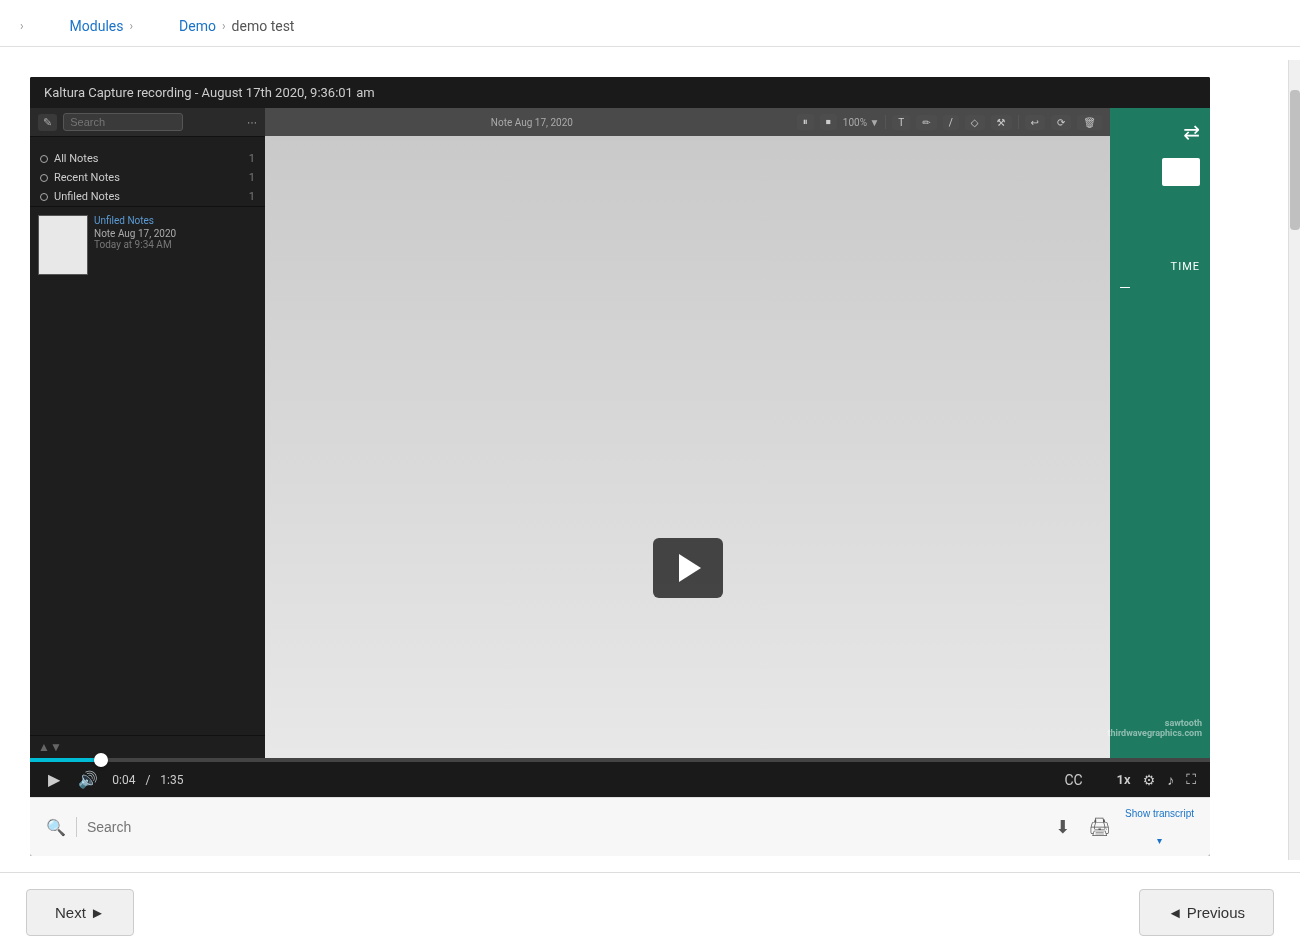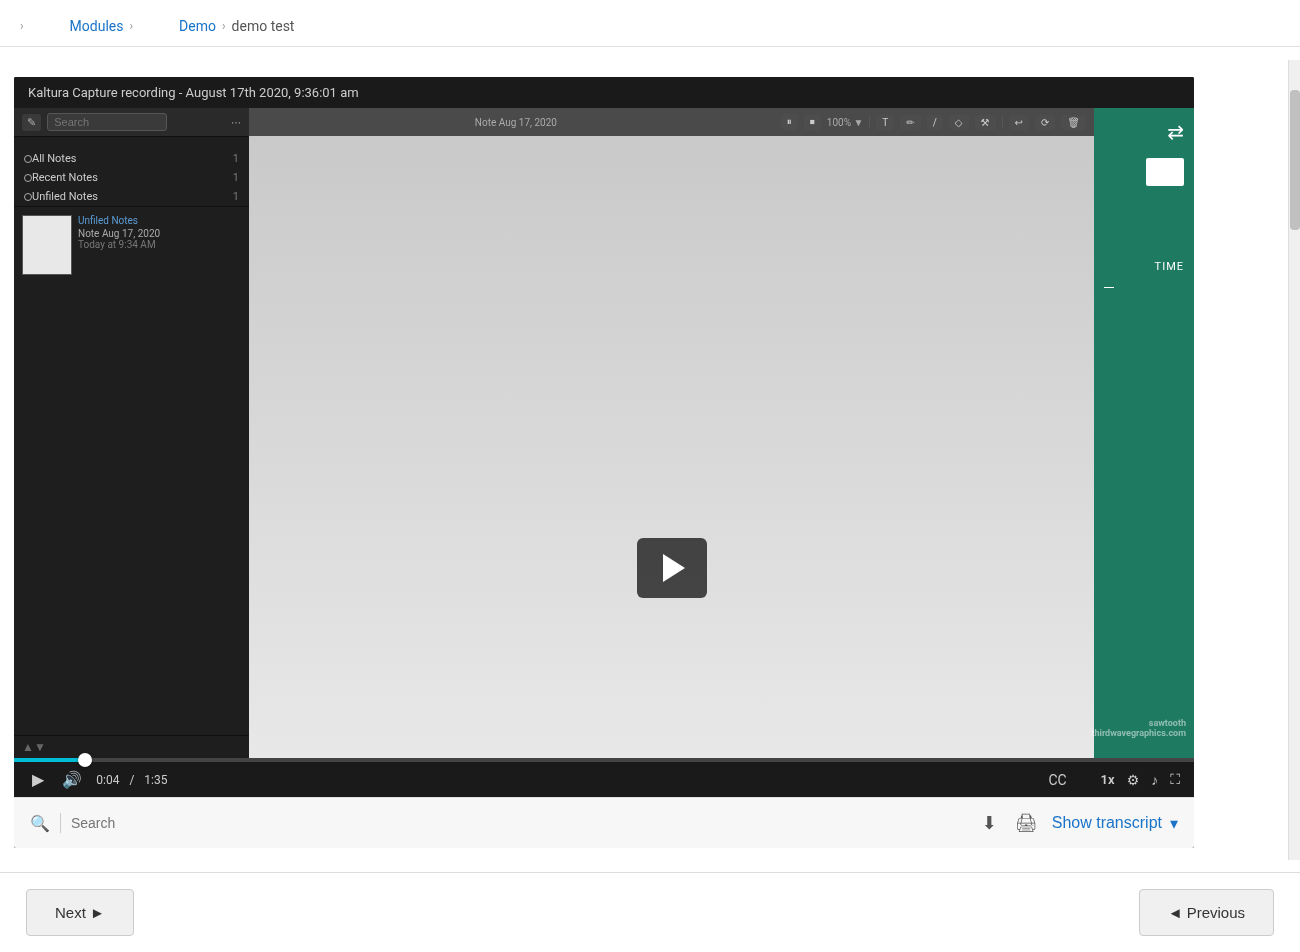--- a/index.html
+++ b/index.html
@@ -24,21 +24,21 @@
       color: #1a73c8;
       text-decoration: none;
       padding-left: 40px;
     }
     .breadcrumb .current {
       color: #555;
     }
 
     
     .main-content {
-      padding: 30px 30px 20px 14px;
+      padding: 30px 30px 20px 30px;
     }
 
     
     .video-wrapper {
       width: 1180px;
       background: #000;
       border-radius: 2px;
       overflow: hidden;
       position: relative;
     }
@@ -96,20 +96,21 @@
       width: 120px;
     }
     .notes-list-header {
       padding: 8px 10px 4px;
       font-size: 11px;
       color: #888;
     }
     .notes-list-item {
       display: flex;
       align-items: center;
+      gap: 6px;
       padding: 3px 10px;
       font-size: 11px;
       color: #ccc;
       cursor: pointer;
     }
     .notes-list-item .dot {
       width: 8px;
       height: 8px;
       border-radius: 50%;
       border: 1px solid #aaa;
@@ -368,27 +369,28 @@
       background: none;
       border: none;
       cursor: pointer;
       color: #555;
       font-size: 18px;
       padding: 4px;
     }
     .spacer-flex { flex: 1; }
     .show-transcript-btn {
       color: #1a73c8;
-      font-size: 16px;
+      font-size: 10px;
       cursor: pointer;
       background: none;
       border: none;
       display: flex;
       align-items: center;
-      gap: 8px;
+      gap: 16px;
+      flex-direction: column;
     }
 
     
     .nav-footer {
       position: fixed;
       bottom: 0;
       left: 0;
       width: 1300px;
       background: #fff;
       border-top: 1px solid #ddd;

